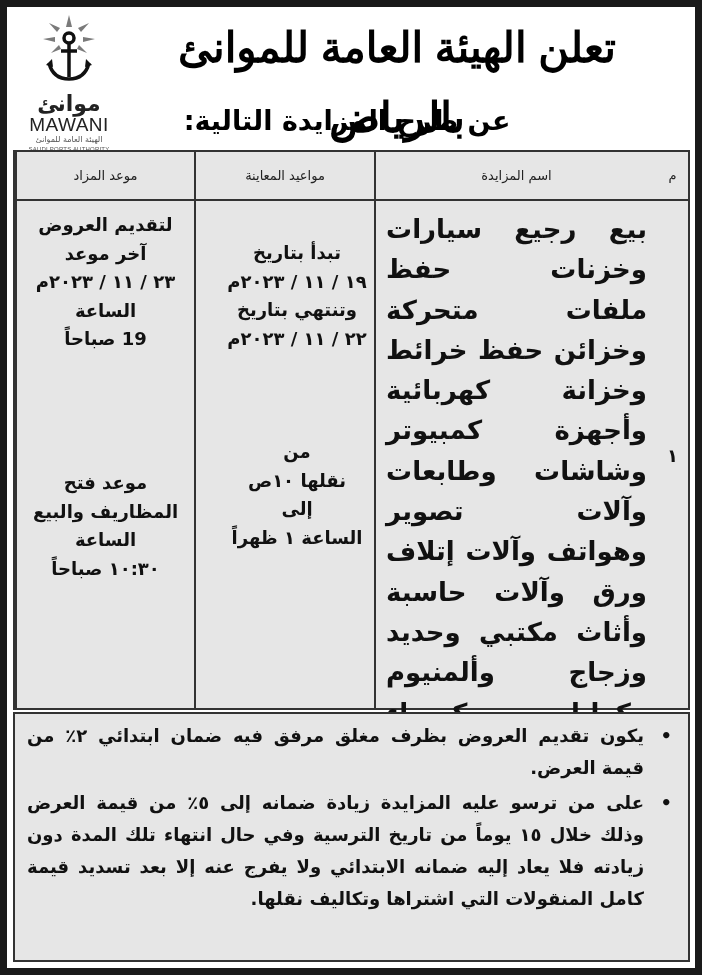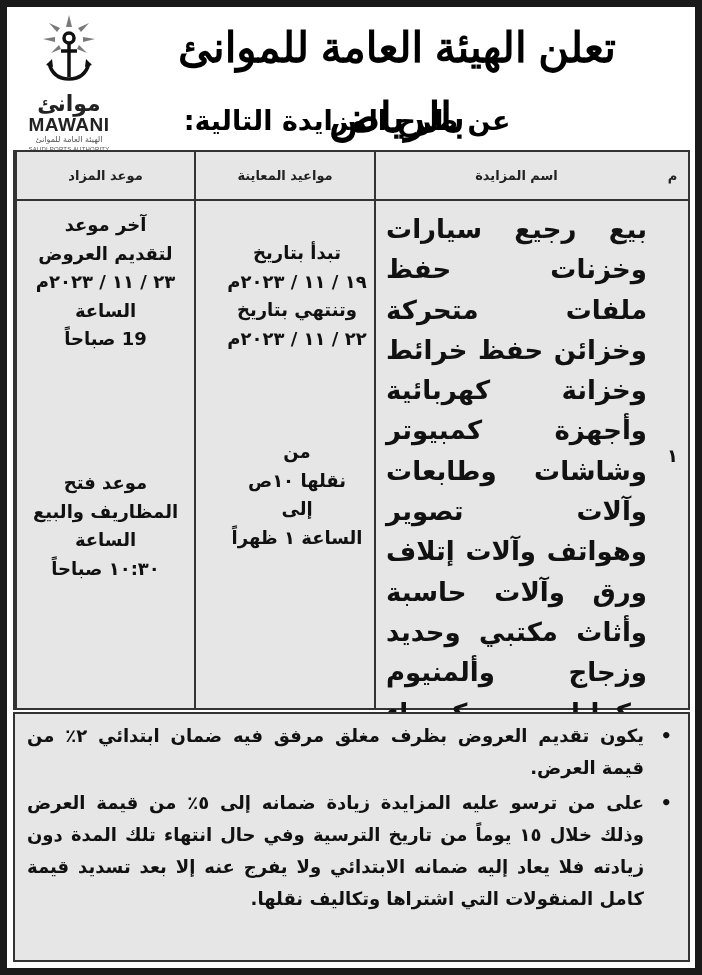--- a/index.html
+++ b/index.html
@@ -10,42 +10,42 @@
   .frame {
     position: absolute; left: 0; top: 0; width: 702px; height: 975px;
     box-sizing: border-box; border: 7px solid #1a1a1a; background: #fff;
   }
   .logo {
     position: absolute; left: 12px; top: 8px; width: 100px; height: 135px;
     text-align: center;
   }
   .logo svg { display: block; margin: 0 auto; }
   .logo .ar-name { font-size: 22px; font-weight: bold; line-height: 22px; margin-top: 8px; color: #222; direction: rtl; }
-  .logo .en-name { font-family: "Liberation Sans", sans-serif; font-size: 19px; font-weight: bold; letter-spacing: 0.5px; line-height: 20px; color: #222; }
+  .logo .en-name { font-family: "Liberation Sans", sans-serif; font-size: 19px; font-weight: normal; letter-spacing: 0.5px; line-height: 20px; color: #222; }
   .logo .ar-sub { font-size: 8px; line-height: 10px; color: #555; direction: rtl; }
   .logo .en-sub { font-family: "Liberation Sans", sans-serif; font-size: 6px; line-height: 8px; color: #555; letter-spacing: 0.2px; }
   .title {
     position: absolute; right: 18px; top: 6px; width: 560px;
     direction: rtl; text-align: center;
     font-size: 42px; font-weight: bold; line-height: 70px; color: #000;
     font-family: Liberation Sans, sans-serif; letter-spacing: -1px;
   }
   .subtitle {
     position: absolute; left: 150px; top: 92px; width: 380px;
     direction: rtl; text-align: center;
     font-size: 27px; font-weight: bold; line-height: 44px; color: #000;
   }
   .table {
     position: absolute; left: 13px; top: 150px; width: 677px; height: 560px;
     box-sizing: border-box; border: 2px solid #333; background: #e6e6e6;
     direction: rtl;
   }
   .hdr { position: absolute; top: 0; height: 49px; border-bottom: 2px solid #333; box-sizing: border-box;
          display: flex; align-items: center; justify-content: center;
-         font-size: 13px; font-weight: bold; color: #222; }
+         font-size: 13px; font-weight: normal; color: #222; }
   .col { position: absolute; top: 49px; bottom: 0; box-sizing: border-box; }
   .vline { border-left: 2px solid #333; }
   .c-num { right: 0; width: 31px; }
   .c-name { right: 31px; width: 283px; }
   .c-insp { right: 314px; width: 180px; }
   .c-date { right: 494px; width: 179px; }
   .cell-text { direction: rtl; text-align: center; font-weight: bold; color: #111; }
   .name-text {
     position: absolute; left: 10px; right: 10px; top: 8px;
     font-size: 26px; line-height: 40.3px; text-align: justify; text-align-last: center;
@@ -123,22 +123,22 @@
     <div class="cell-text insp-block" style="top:237px">
       <div>من</div>
       <div>نقلها ١٠ص</div>
       <div>إلى</div>
       <div>الساعة ١ ظهراً</div>
     </div>
   </div>
 
   <div class="col c-date vline">
     <div class="cell-text date-block" style="top:10px">
+      <div>لتقديم العروض</div>
       <div>آخر موعد</div>
-      <div>لتقديم العروض</div>
       <div>٢٣ / ١١ / ٢٠٢٣م</div>
       <div>الساعة</div>
       <div>19 صباحاً</div>
     </div>
     <div class="cell-text date-block" style="top:268px">
       <div>موعد فتح</div>
       <div>المظاريف والبيع</div>
       <div>الساعة</div>
       <div>١٠:٣٠ صباحاً</div>
     </div>

